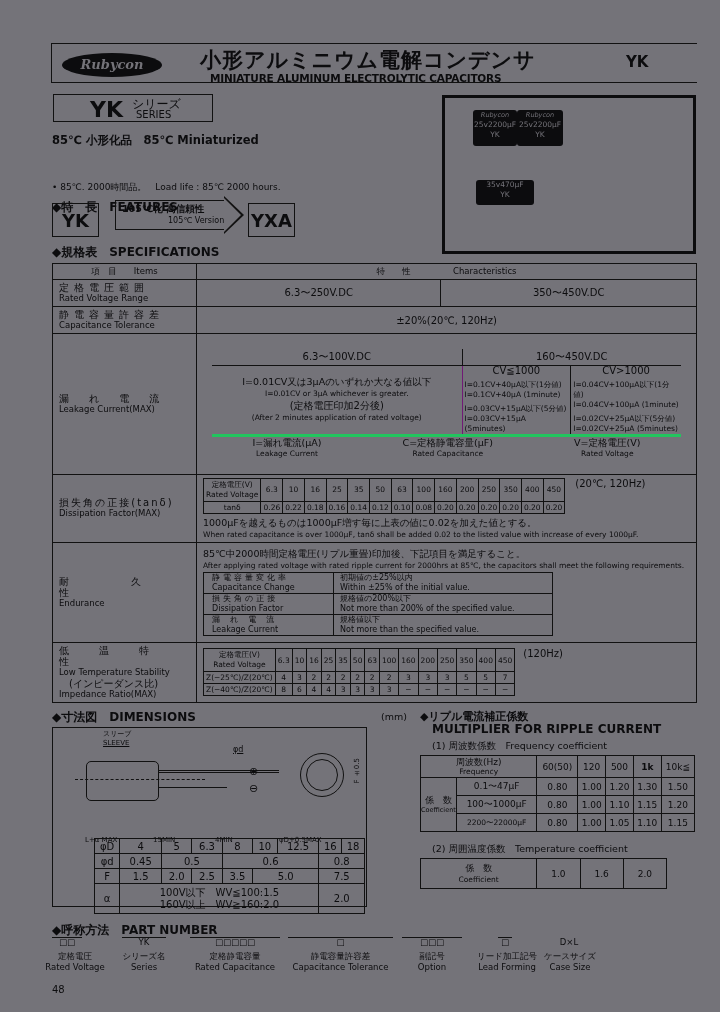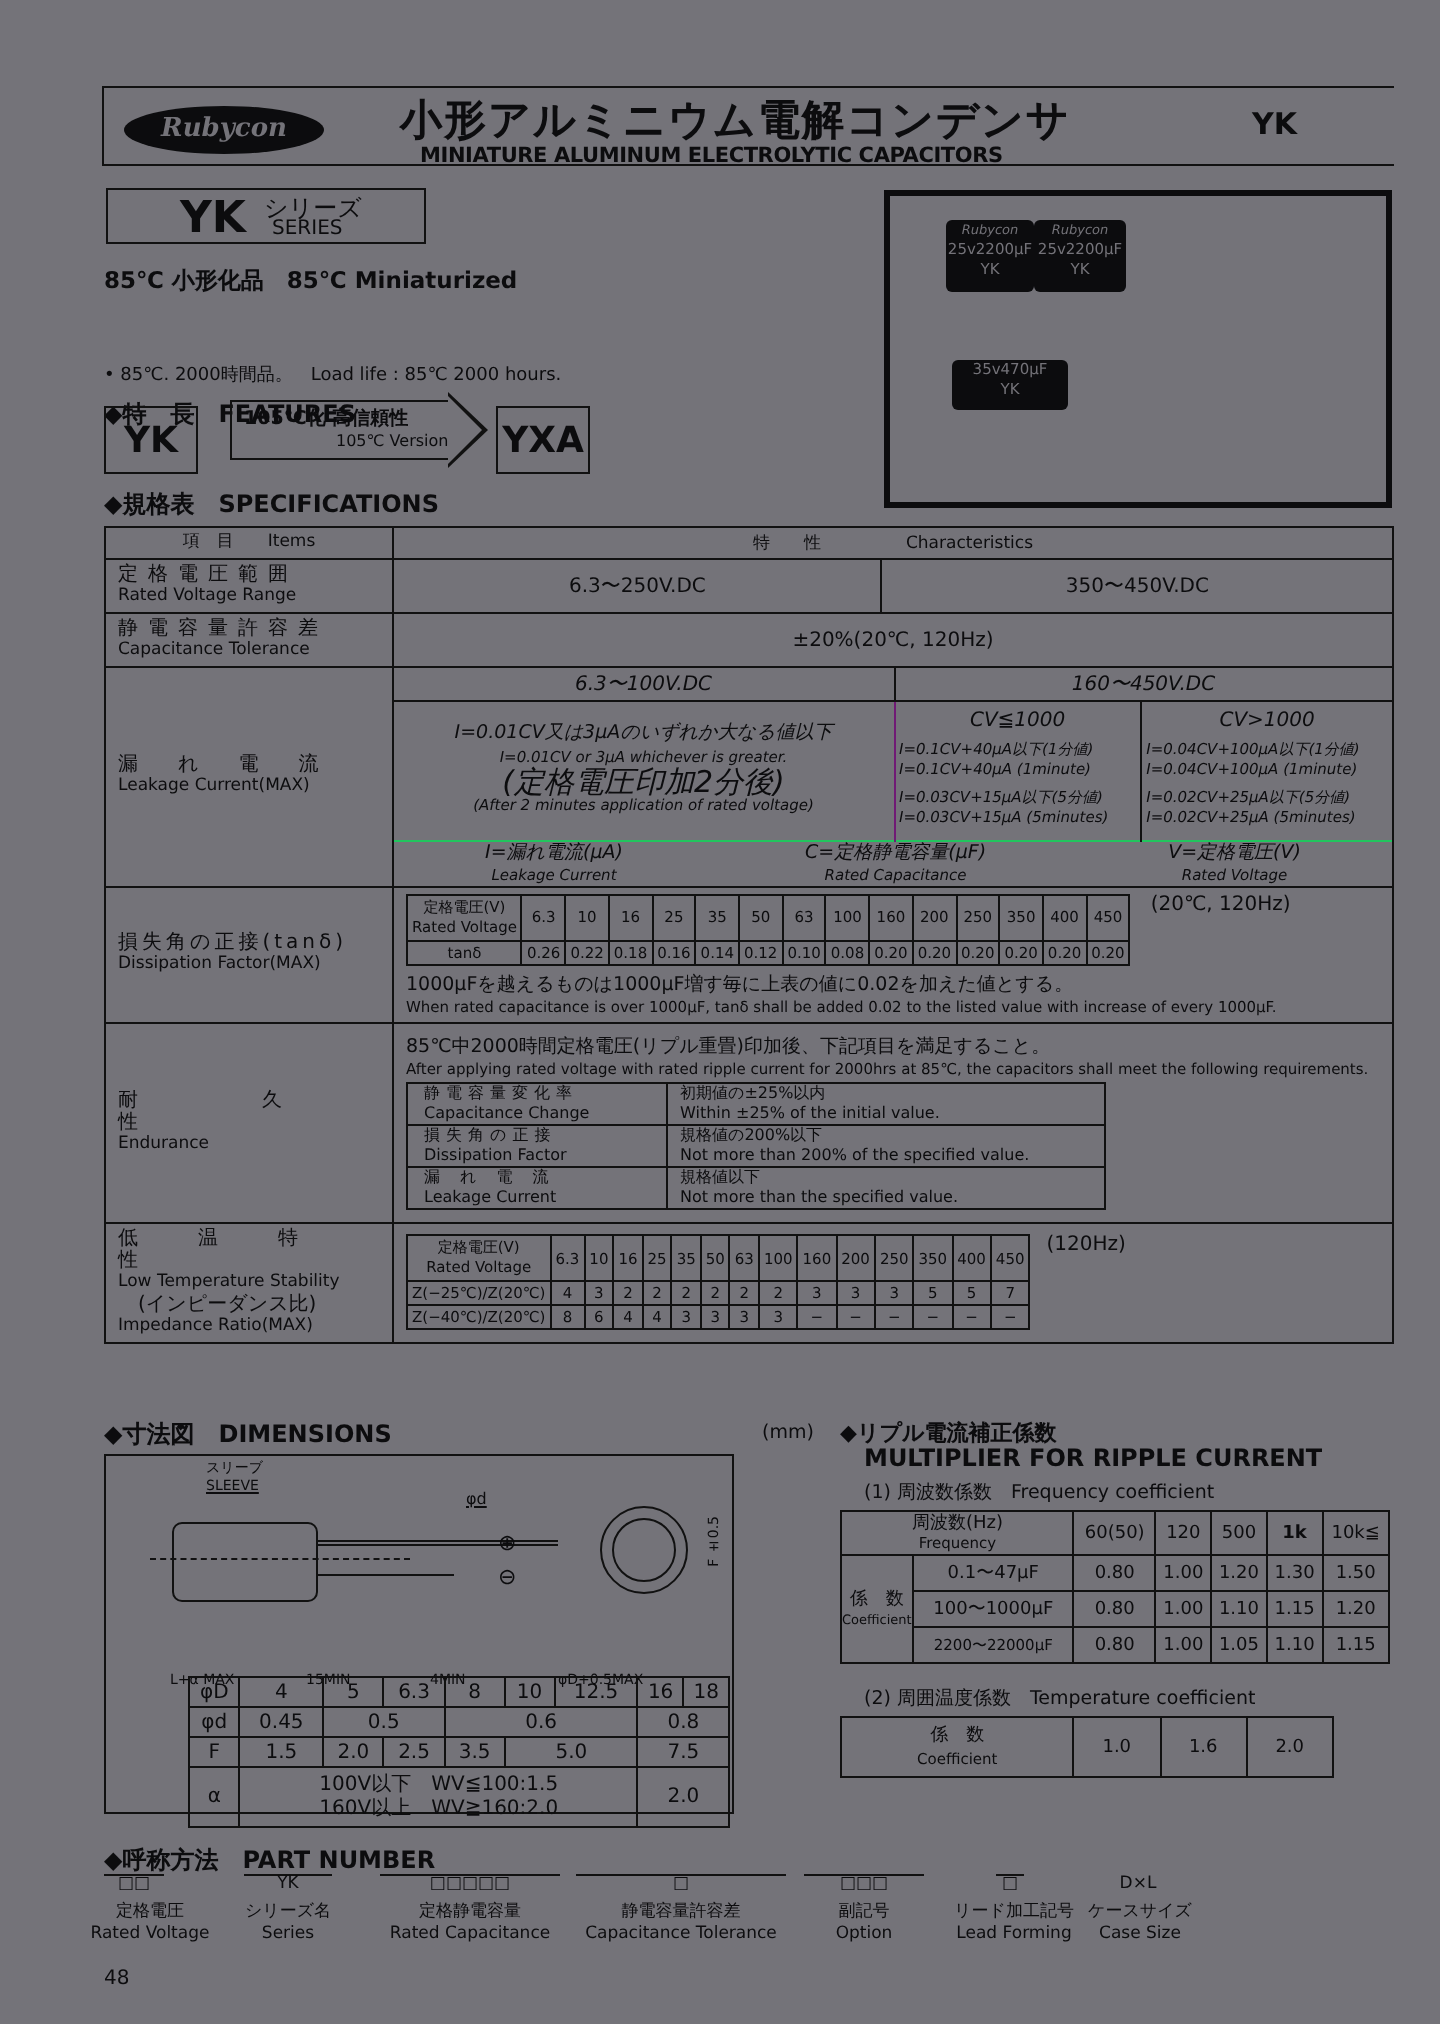--- a/index.html
+++ b/index.html
@@ -104,51 +104,51 @@
           <div class="jp">静電容量許容差</div>
           <div>Capacitance Tolerance</div>
         </td>
     <td colspan="2" class="center" style="font-size:10px;">±20%(20℃, 120Hz)</td>
   </tr>
   <tr style="height:108px;">
     <td class="item">
           <div class="jp">漏　れ　電　流</div>
           <div>Leakage Current(MAX)</div>
         </td>
-    <td colspan="2" style="padding:0;font-style:italic;">
+    <td colspan="2" style="padding:15px;">
       <table style="width:100%;">
         <tbody>
               <tr style="height:16px;">
           <td class="center" style="border:none;border-right:1px solid #111;border-bottom:1px solid #111;width:250px;font-size:10px;">6.3〜100V.DC</td>
           <td colspan="2" class="center" style="border:none;font-size:10px;">160〜450V.DC</td>
         </tr>
         <tr style="height:70px;">
           <td class="center" style="border:none;border-right:1px solid #701a75;line-height:12px;">
             <div style="font-size:9.5px;">I=0.01CV又は3μAのいずれか大なる値以下</div>
             <div class="small">I=0.01CV or 3μA whichever is greater.</div>
-            <div style="font-size:15px;">(定格電圧印加2分後)</div>
+            <div style="font-size:10px;">(定格電圧印加2分後)</div>
             <div class="small">(After 2 minutes application of rated voltage)</div>
           </td>
           <td style="border:none;border-top:1px solid #111;border-right:1px solid #111;font-size:7.5px;line-height:10px;padding:0 2px;">
             <div class="center" style="font-size:10px;margin-bottom:4px;">CV≦1000</div>
             <div>I=0.1CV+40μA以下(1分値)</div>
             <div>I=0.1CV+40μA (1minute)</div>
             <div style="margin-top:4px;">I=0.03CV+15μA以下(5分値)</div>
             <div>I=0.03CV+15μA (5minutes)</div>
           </td>
           <td style="border:none;border-top:1px solid #111;font-size:7.5px;line-height:10px;padding:0 2px;">
             <div class="center" style="font-size:10px;margin-bottom:4px;">CV&gt;1000</div>
             <div>I=0.04CV+100μA以下(1分値)</div>
             <div>I=0.04CV+100μA (1minute)</div>
             <div style="margin-top:4px;">I=0.02CV+25μA以下(5分値)</div>
             <div>I=0.02CV+25μA (5minutes)</div>
           </td>
         </tr>
         <tr style="height:22px;">
-          <td colspan="3" style="border:none;border-top:1px solid #22c55e;">
+          <td colspan="3" style="border:none;border-top:3px solid #22c55e;">
             <div style="display:flex;justify-content:space-around;text-align:center;line-height:11px;">
               <div>
                       <div style="font-size:9.5px;">I=漏れ電流(μA)</div>
                       <div class="small">Leakage Current</div>
                     </div>
               <div>
                       <div style="font-size:9.5px;">C=定格静電容量(μF)</div>
                       <div class="small">Rated Capacitance</div>
                     </div>
               <div>

